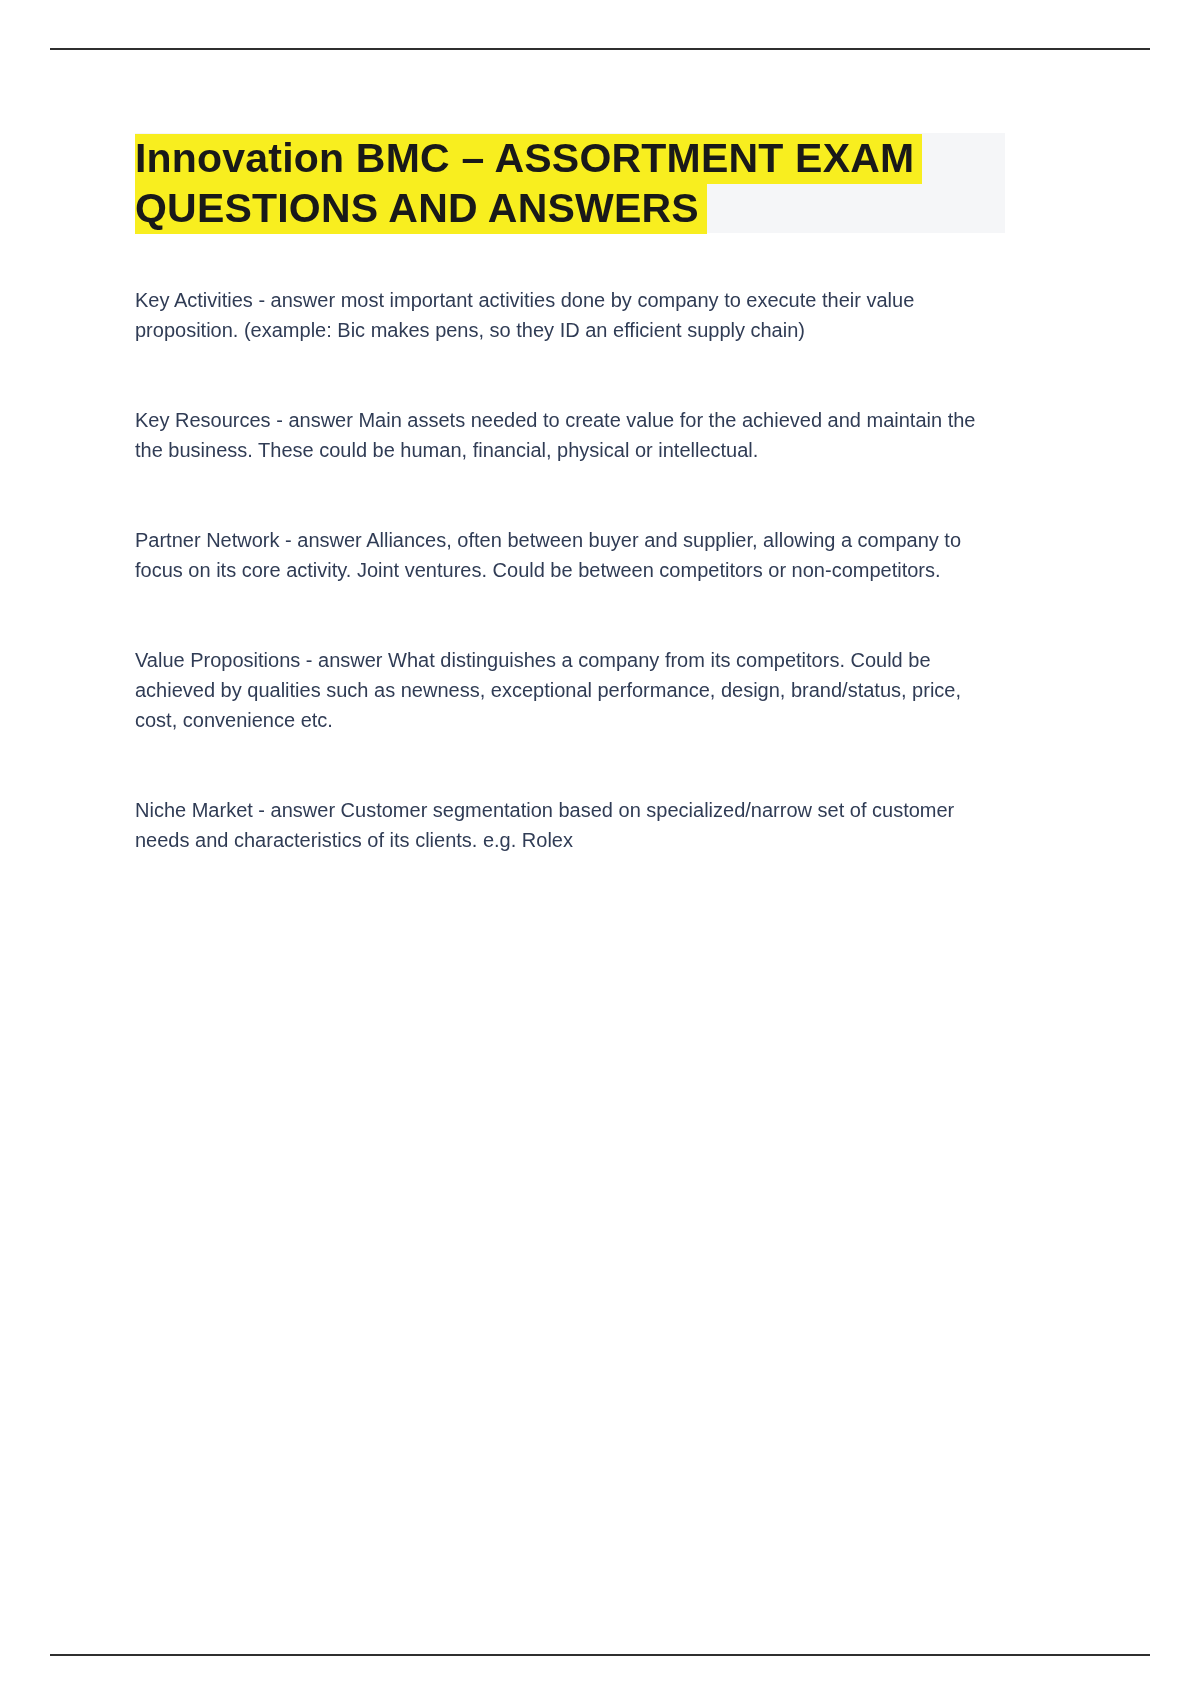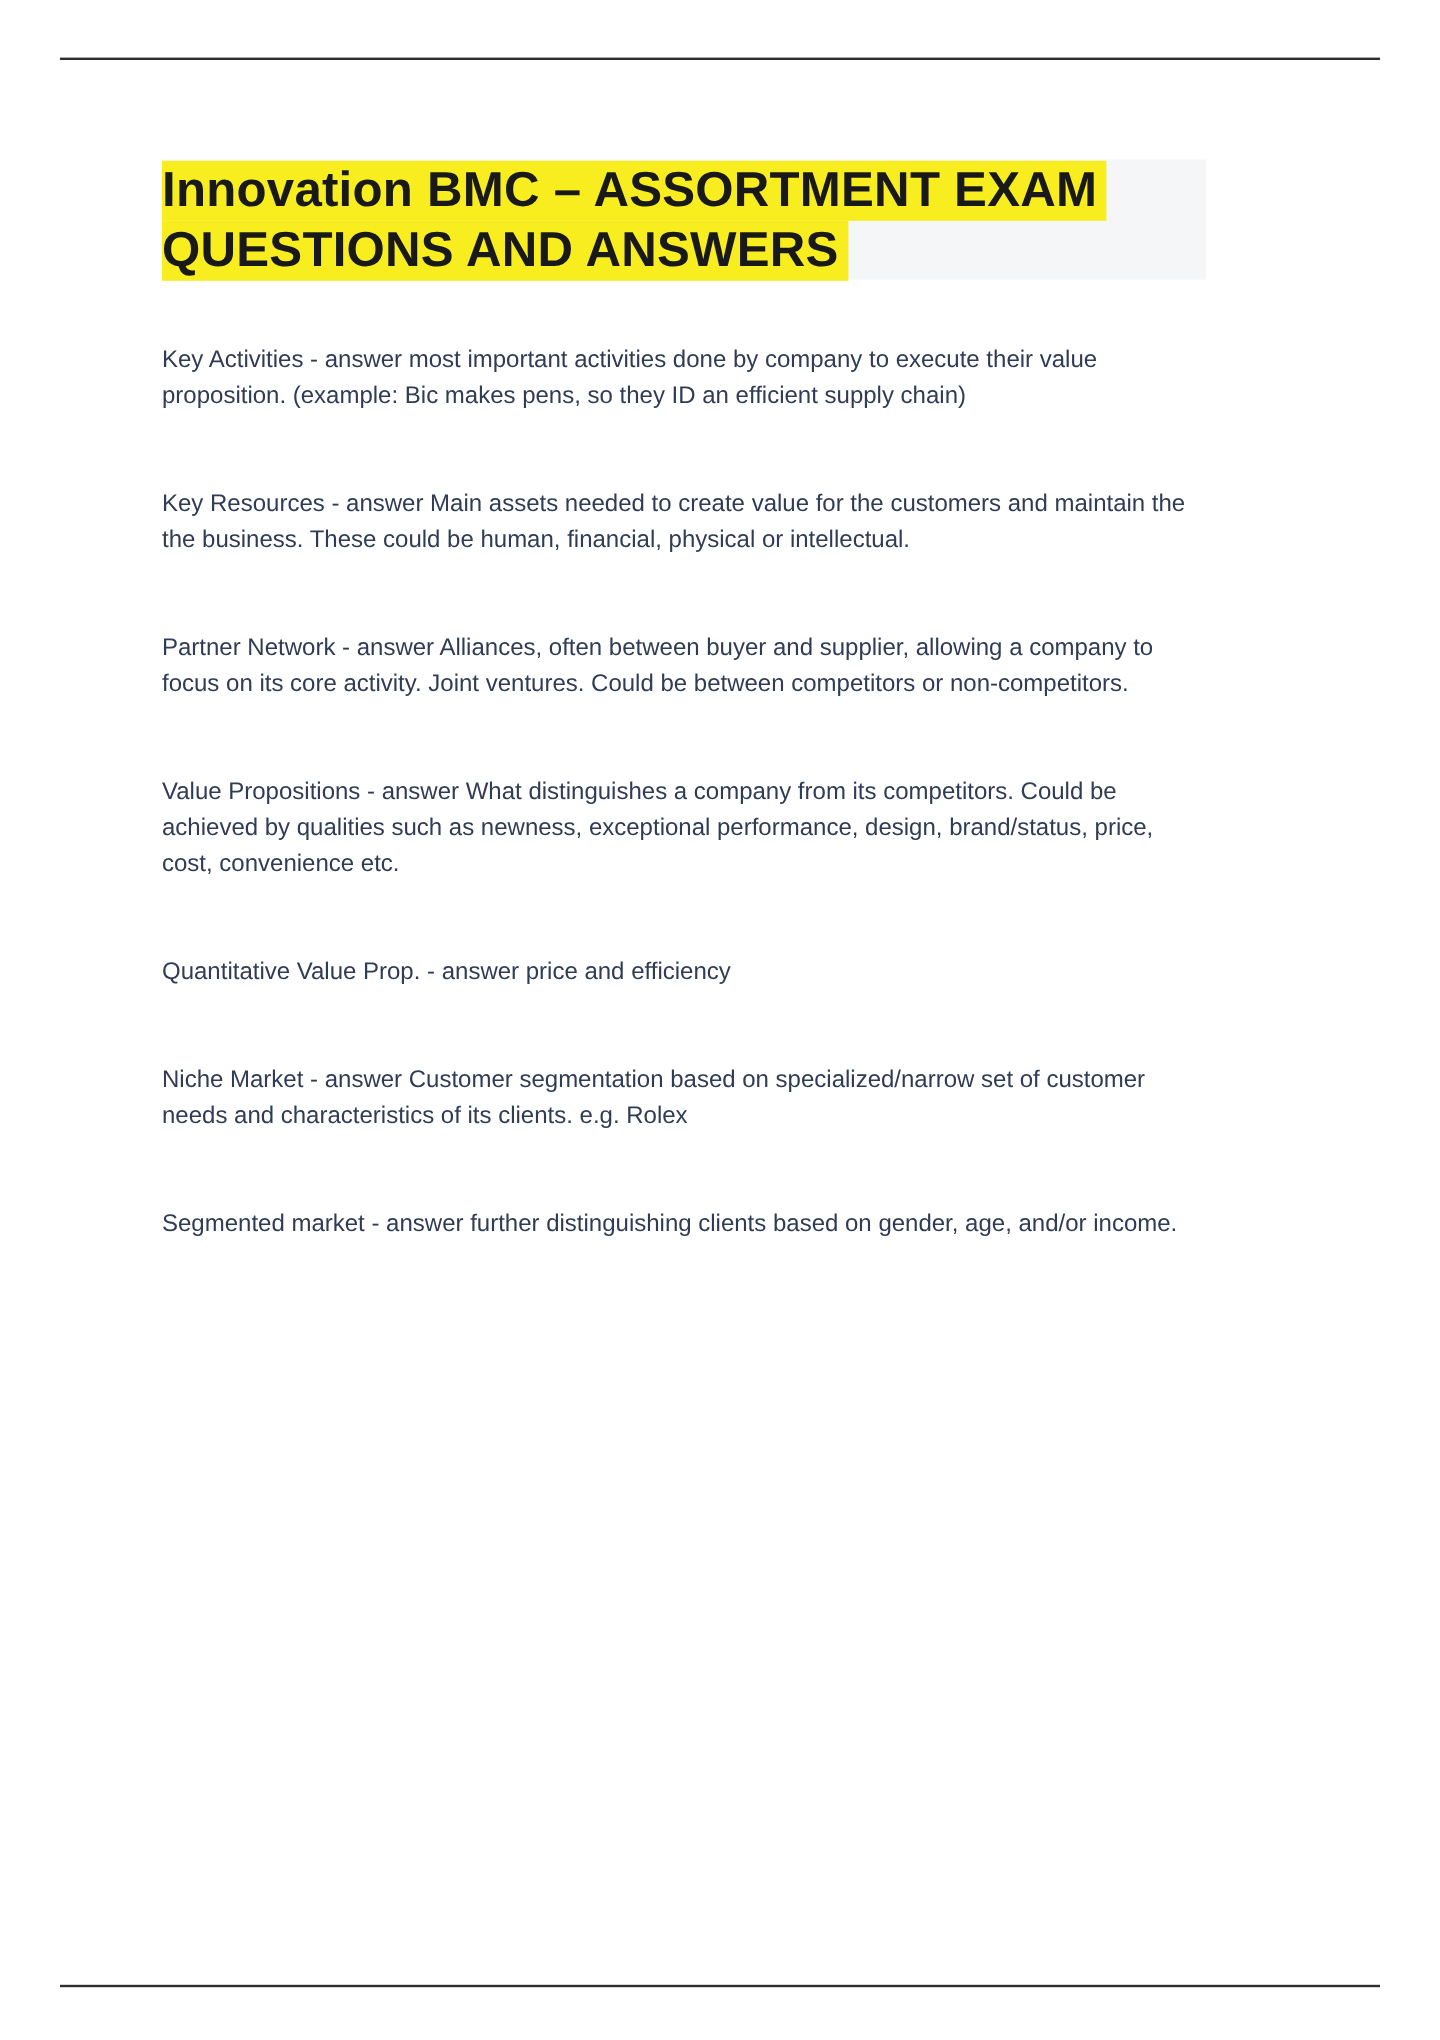--- a/index.html
+++ b/index.html
@@ -64,25 +64,23 @@
 <div class="page">
 
   <hr class="rule rule-top">
 
   <div class="content">
 
     <h1 class="doc-title"><span class="highlight">Innovation BMC – ASSORTMENT EXAM QUESTIONS AND ANSWERS</span></h1>
 
     <div class="qa-list">
       <p>Key Activities - answer most important activities done by company to execute their value proposition. (example: Bic makes pens, so they ID an efficient supply chain)</p>
-      <p>Key Resources - answer Main assets needed to create value for the customers and maintain the the business. These could be human, financial, physical or intellectual.</p>
+      <p>Key Resources - answer Main assets needed to create value for the achieved and maintain the the business. These could be human, financial, physical or intellectual.</p>
       <p>Partner Network - answer Alliances, often between buyer and supplier, allowing a company to focus on its core activity. Joint ventures. Could be between competitors or non-competitors.</p>
       <p>Value Propositions - answer What distinguishes a company from its competitors. Could be achieved by qualities such as newness, exceptional performance, design, brand/status, price, cost, convenience etc.</p>
-      <p>Quantitative Value Prop. - answer price and efficiency</p>
       <p>Niche Market - answer Customer segmentation based on specialized/narrow set of customer needs and characteristics of its clients. e.g. Rolex</p>
-      <p>Segmented market - answer further distinguishing clients based on gender, age, and/or income.</p>
     </div>
 
   </div>
 
   <hr class="rule rule-bottom">
 
 </div>
 
 </body></html>

